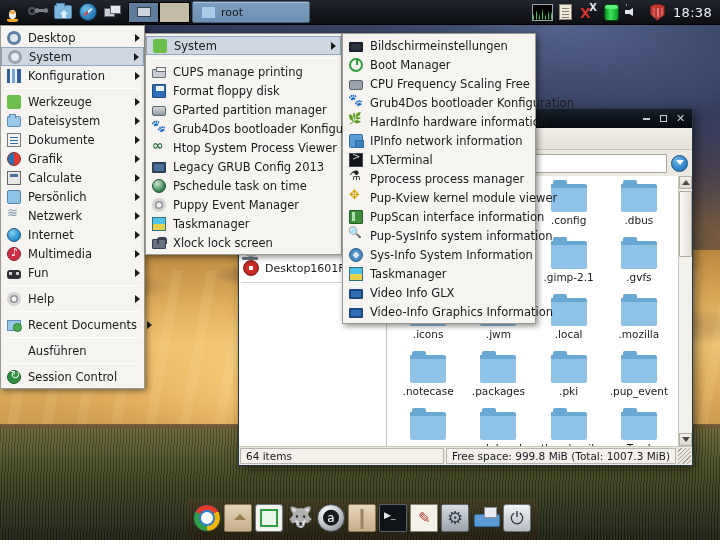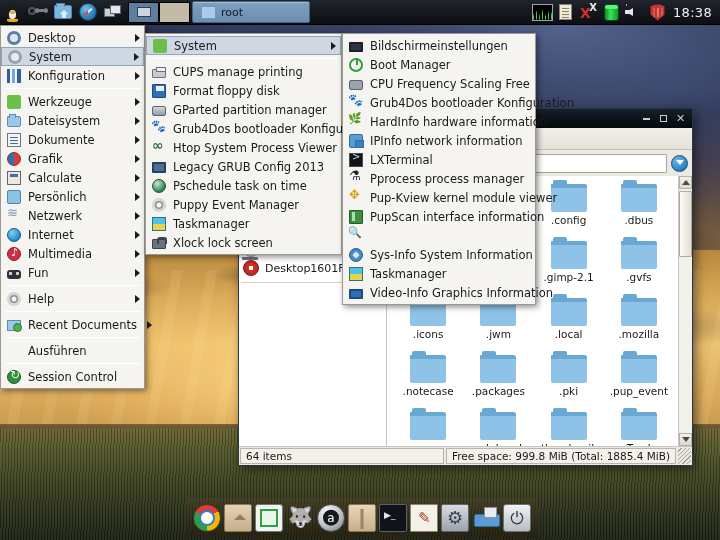--- a/index.html
+++ b/index.html
@@ -736,21 +736,21 @@
             <div class="sb-thumb"></div>
           </div>
           <div class="sb-arrow down">
               <i></i>
             </div>
         </div>
       </div>
     </div>
     <div id="fm-status">
       <div class="st-box" id="st-items">64 items</div>
-      <div class="st-box" id="st-free">Free space: 999.8 MiB (Total: 1885.4 MiB)</div>
+      <div class="st-box" id="st-free">Free space: 999.8 MiB (Total: 1007.3 MiB)</div>
       <div class="grip"></div>
     </div>
   </div>
 
   <div class="menu" id="menu1">
       <div class="mi">
         <span class="mico">
           <span class="ic ic-gear"></span>
         </span>
         <span class="mlabel">Desktop</span>
@@ -1000,32 +1000,39 @@
       <div class="mi">
         <span class="mico">
           <span class="ic ic-pupscan"></span>
         </span>
         <span class="mlabel">PupScan interface information</span>
       </div>
       <div class="mi">
         <span class="mico">
           <span class="ic ic-mag"></span>
         </span>
+        <span class="mlabel">Pup-SysInfo system information</span>
       </div>
       <div class="mi">
         <span class="mico">
           <span class="ic ic-sysinfo"></span>
         </span>
         <span class="mlabel">Sys-Info System Information</span>
       </div>
       <div class="mi">
         <span class="mico">
           <span class="ic ic-taskmgr"></span>
         </span>
         <span class="mlabel">Taskmanager</span>
+      </div>
+      <div class="mi">
+        <span class="mico">
+          <span class="ic ic-videoinfo"></span>
+        </span>
+        <span class="mlabel">Video Info GLX</span>
       </div>
       <div class="mi">
         <span class="mico">
           <span class="ic ic-videoinfo"></span>
         </span>
         <span class="mlabel">Video-Info Graphics Information</span>
       </div>
     </div>
 
   <div id="dock">

